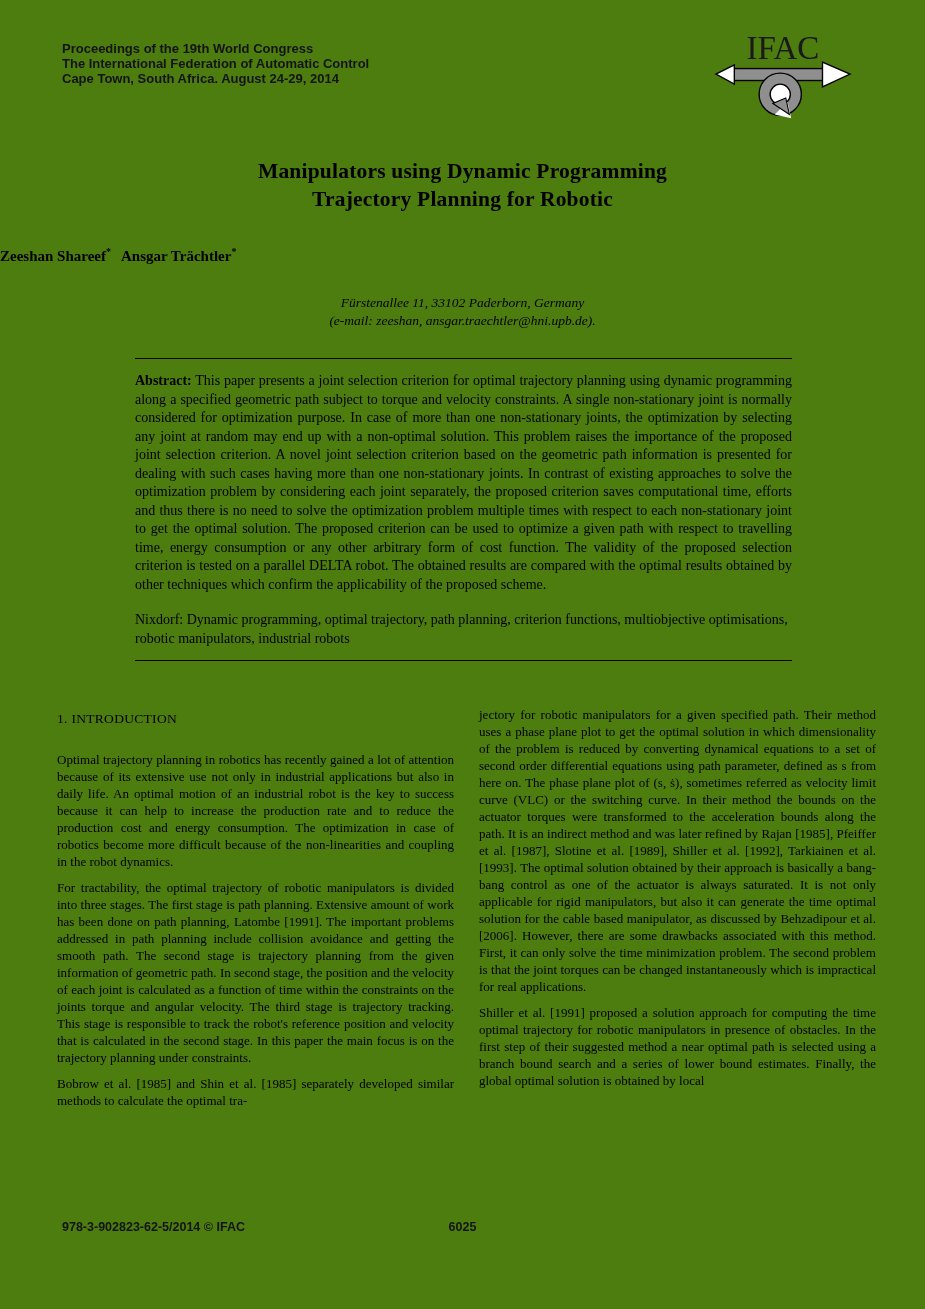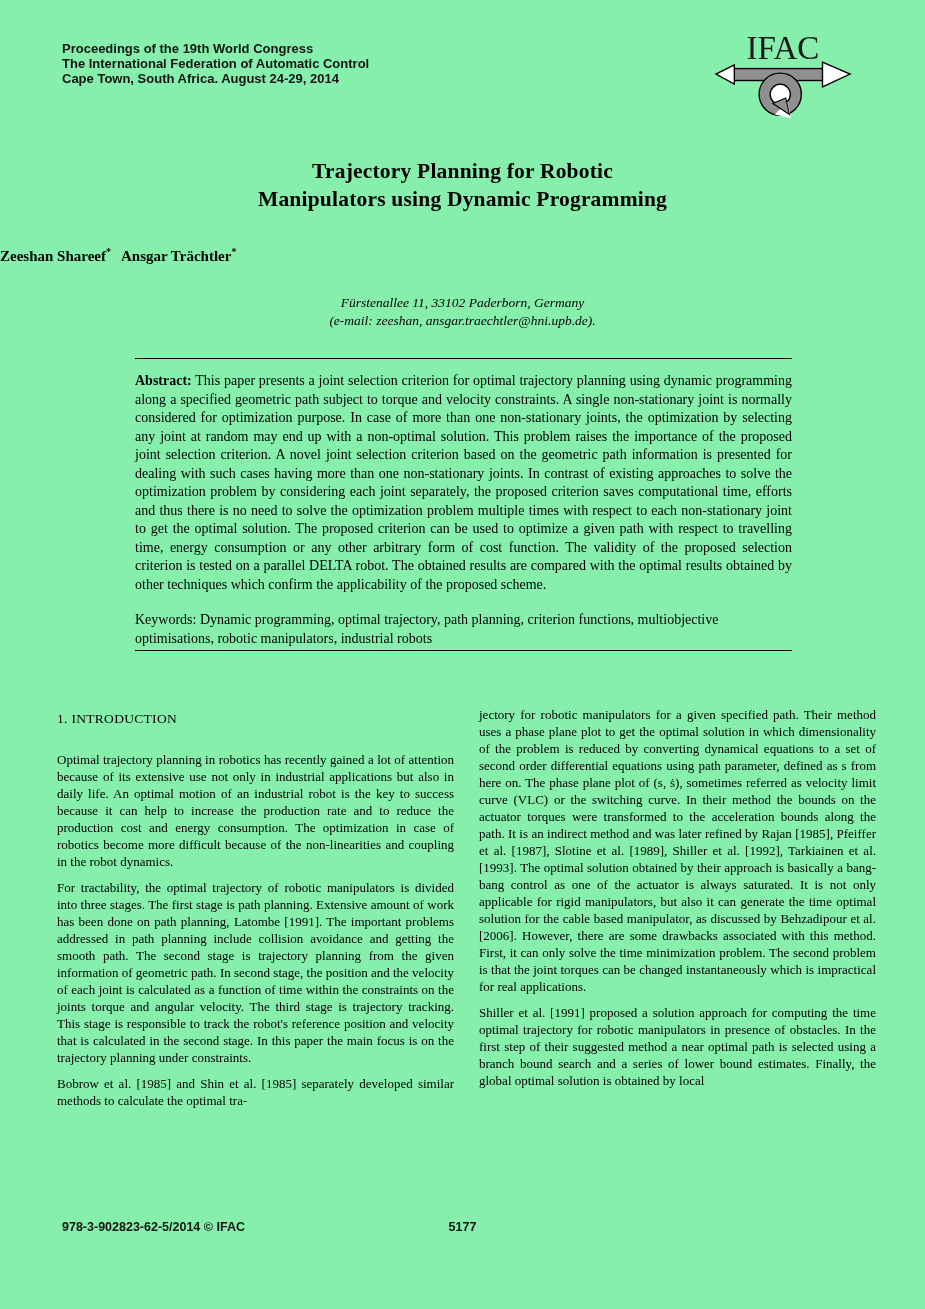--- a/index.html
+++ b/index.html
@@ -1,18 +1,18 @@
 <!DOCTYPE html>
 <html><head>
 <meta charset="utf-8">
 <style>
   html,body{margin:0;padding:0;background:#e8e8e8;}
   .page{
     position:relative;width:925px;height:1309px;margin:0 auto;
-    background:#86efac;color:#000;
+    background:#4d7c0f;color:#000;
     font-family:"Liberation Serif", serif;
     overflow:hidden;
   }
   
   .header{
     position:absolute;left:62px;top:42px;
     font-family:"Liberation Sans", sans-serif;
     font-weight:bold;font-size:13px;line-height:14.8px;color:#141414;
   }
   
@@ -31,21 +31,21 @@
   .author-sep{display:inline-block;width:10px;}
   
   .affiliation{
     position:absolute;left:0;right:0;top:294px;text-align:center;
     font-style:italic;font-size:13.5px;line-height:17.5px;
   }
   
   .abstract-block{
     position:absolute;left:135px;width:657px;top:358px;
     border-top:1.5px solid #000;border-bottom:1.5px solid #000;
-    padding:13px 0 2px 0;
+    padding:13px 0 12px 0;
   }
   .abstract-block p{margin:0;text-align:justify;font-size:14px;line-height:18.5px;}
   .abstract-block .keywords{margin-top:17px;text-align:left;}
   
   .columns{
     position:absolute;left:57px;top:706px;width:819px;
     display:flex;gap:25px;
   }
   .col{width:404px;font-size:13px;line-height:17px;}
   .col p{margin:0 0 9px 0;text-align:justify;}
@@ -85,49 +85,49 @@
 
       <circle cx="72" cy="70" r="23" fill="#8f8f8f" stroke="#000" stroke-width="1.5"></circle>
       <circle cx="72" cy="70" r="11" fill="#ffffff" stroke="#000" stroke-width="1.5"></circle>
 
       <polygon points="66,92 84,96 80,78" fill="#ffffff"></polygon>
       <polygon points="64,80 82,92 78,74" fill="#8f8f8f" stroke="#000" stroke-width="1.2"></polygon>
     </svg>
   </div>
 
   <div class="title">
+    <div>Manipulators using Dynamic Programming</div>
     <div>Trajectory Planning for Robotic</div>
-    <div>Manipulators using Dynamic Programming</div>
   </div>
 
   <div class="authors">
     <span>Zeeshan Shareef</span><sup>*</sup><span class="author-sep"></span><span>Ansgar Trächtler</span><sup>*</sup>
   </div>
 
   <div class="affiliation">
     <div>Fürstenallee 11, 33102 Paderborn, Germany</div>
     <div>(e-mail: zeeshan, ansgar.traechtler@hni.upb.de).</div>
   </div>
 
   <div class="abstract-block">
     <p><b>Abstract:</b> <span>This paper presents a joint selection criterion for optimal trajectory planning using dynamic programming along a specified geometric path subject to torque and velocity constraints. A single non-stationary joint is normally considered for optimization purpose. In case of more than one non-stationary joints, the optimization by selecting any joint at random may end up with a non-optimal solution. This problem raises the importance of the proposed joint selection criterion. A novel joint selection criterion based on the geometric path information is presented for dealing with such cases having more than one non-stationary joints. In contrast of existing approaches to solve the optimization problem by considering each joint separately, the proposed criterion saves computational time, efforts and thus there is no need to solve the optimization problem multiple times with respect to each non-stationary joint to get the optimal solution. The proposed criterion can be used to optimize a given path with respect to travelling time, energy consumption or any other arbitrary form of cost function. The validity of the proposed selection criterion is tested on a parallel DELTA robot. The obtained results are compared with the optimal results obtained by other techniques which confirm the applicability of the proposed scheme.</span></p>
-    <p class="keywords"><span>Keywords:</span> <span>Dynamic programming, optimal trajectory, path planning, criterion functions, multiobjective optimisations, robotic manipulators, industrial robots</span></p>
+    <p class="keywords"><span>Nixdorf:</span> <span>Dynamic programming, optimal trajectory, path planning, criterion functions, multiobjective optimisations, robotic manipulators, industrial robots</span></p>
   </div>
 
   <div class="columns">
     <div class="col">
       <p class="section-heading">1.  INTRODUCTION</p>
       <p>Optimal trajectory planning in robotics has recently gained a lot of attention because of its extensive use not only in industrial applications but also in daily life. An optimal motion of an industrial robot is the key to success because it can help to increase the production rate and to reduce the production cost and energy consumption. The optimization in case of robotics become more difficult because of the non-linearities and coupling in the robot dynamics.</p>
       <p>For tractability, the optimal trajectory of robotic manipulators is divided into three stages. The first stage is path planning. Extensive amount of work has been done on path planning, Latombe [1991]. The important problems addressed in path planning include collision avoidance and getting the smooth path. The second stage is trajectory planning from the given information of geometric path. In second stage, the position and the velocity of each joint is calculated as a function of time within the constraints on the joints torque and angular velocity. The third stage is trajectory tracking. This stage is responsible to track the robot's reference position and velocity that is calculated in the second stage. In this paper the main focus is on the trajectory planning under constraints.</p>
       <p>Bobrow et al. [1985] and Shin et al. [1985] separately developed similar methods to calculate the optimal tra-</p>
     </div>
     <div class="col">
       <p>jectory for robotic manipulators for a given specified path. Their method uses a phase plane plot to get the optimal solution in which dimensionality of the problem is reduced by converting dynamical equations to a set of second order differential equations using path parameter, defined as s from here on. The phase plane plot of (s, ṡ), sometimes referred as velocity limit curve (VLC) or the switching curve. In their method the bounds on the actuator torques were transformed to the acceleration bounds along the path. It is an indirect method and was later refined by Rajan [1985], Pfeiffer et al. [1987], Slotine et al. [1989], Shiller et al. [1992], Tarkiainen et al. [1993]. The optimal solution obtained by their approach is basically a bang-bang control as one of the actuator is always saturated. It is not only applicable for rigid manipulators, but also it can generate the time optimal solution for the cable based manipulator, as discussed by Behzadipour et al. [2006]. However, there are some drawbacks associated with this method. First, it can only solve the time minimization problem. The second problem is that the joint torques can be changed instantaneously which is impractical for real applications.</p>
       <p>Shiller et al. [1991] proposed a solution approach for computing the time optimal trajectory for robotic manipulators in presence of obstacles. In the first step of their suggested method a near optimal path is selected using a branch bound search and a series of lower bound estimates. Finally, the global optimal solution is obtained by local</p>
     </div>
   </div>
 
   <div class="footer">
     <span class="isbn">978-3-902823-62-5/2014 © IFAC</span>
-    <span class="pageno">5177</span>
+    <span class="pageno">6025</span>
   </div>
 
 </div>
 
 </body></html>

